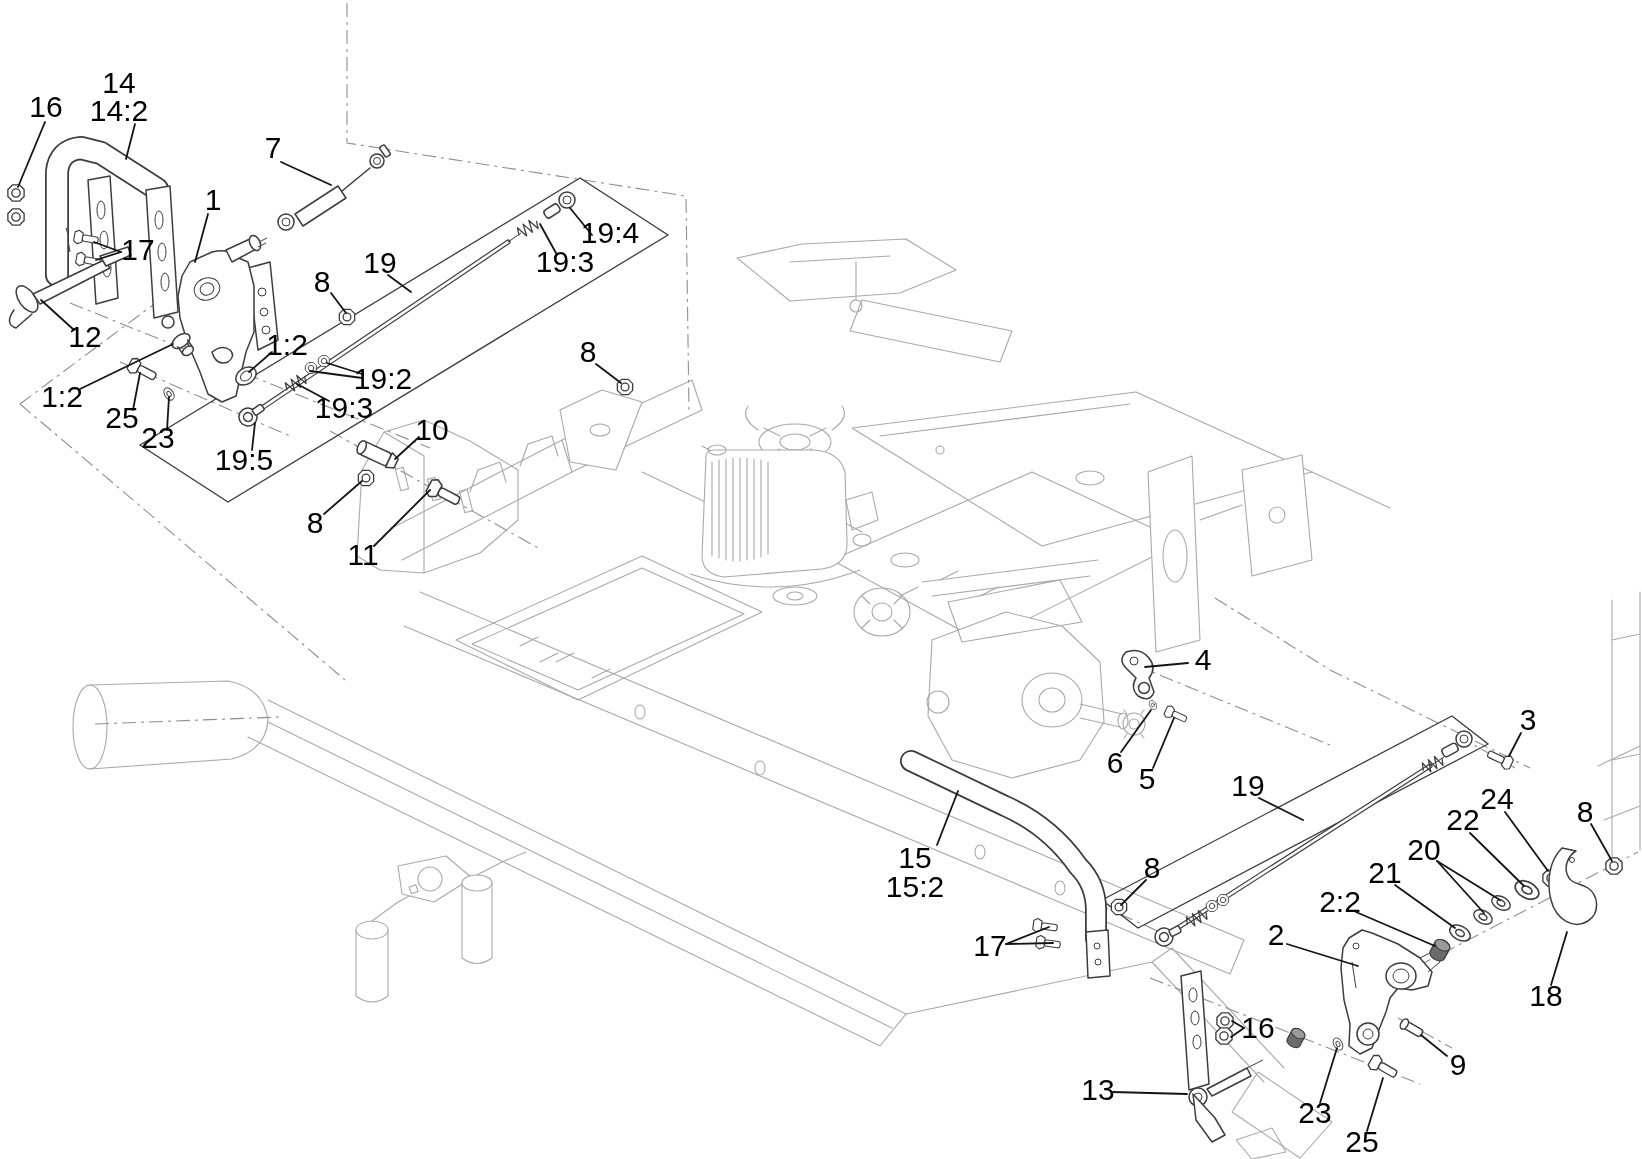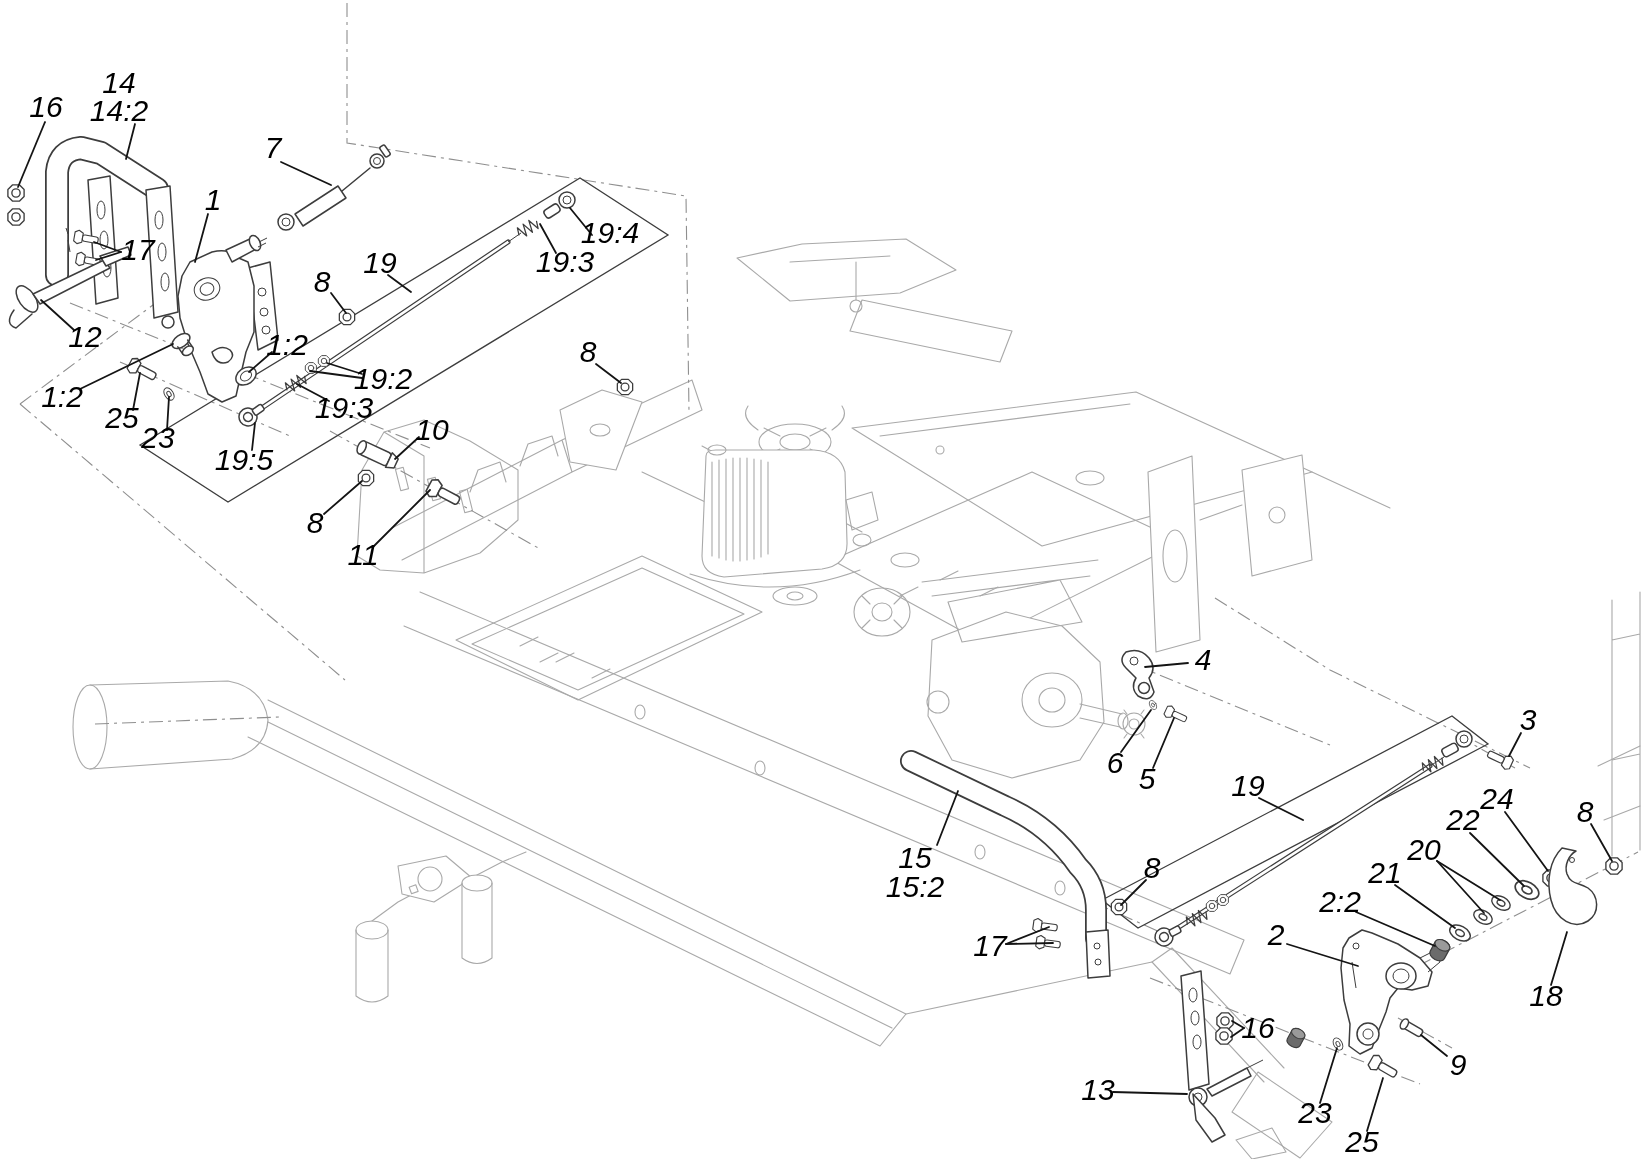--- a/index.html
+++ b/index.html
@@ -1,20 +1,20 @@
 <!DOCTYPE html>
 <html style="--bg: #ffffff; --part: #3d3d3d; --frame: #a9a9a9; --center: #8f8f8f; --leader: #141414; --text: #000000;"><head>
 <meta charset="utf-8">
 <style>
   :root{
     --bg:#ffffff; --part:#3d3d3d; --frame:#a9a9a9; --center:#8f8f8f;
     --leader:#141414; --text:#000000;
   }
   html,body{margin:0;padding:0;background:var(--bg);}
-  .stage{width:1642px;height:1159px;position:relative;background:var(--bg);overflow:hidden;font-style:italic;}
+  .stage{width:1642px;height:1159px;position:relative;background:var(--bg);overflow:hidden;}
   svg{display:block}
   
   .p  {stroke:var(--part);fill:#fff;stroke-width:1.5;stroke-linejoin:round;stroke-linecap:round}
   .pl {stroke:var(--part);fill:none;stroke-width:1.5;stroke-linejoin:round;stroke-linecap:round}
   .pt {stroke:var(--part);fill:none;stroke-width:1;stroke-linejoin:round}
   .pd {stroke:var(--part);fill:#6b6b6b;stroke-width:1.3}
   .pd2{stroke:var(--part);fill:#9a9a9a;stroke-width:1.1}
   .tubeO{stroke:var(--part);fill:none;stroke-width:24;stroke-linecap:round;stroke-linejoin:round}
   .tubeI{stroke:#fff;fill:none;stroke-width:20.5;stroke-linecap:round;stroke-linejoin:round}
   .tubeO2{stroke:var(--part);fill:none;stroke-width:22;stroke-linecap:round;stroke-linejoin:round}

